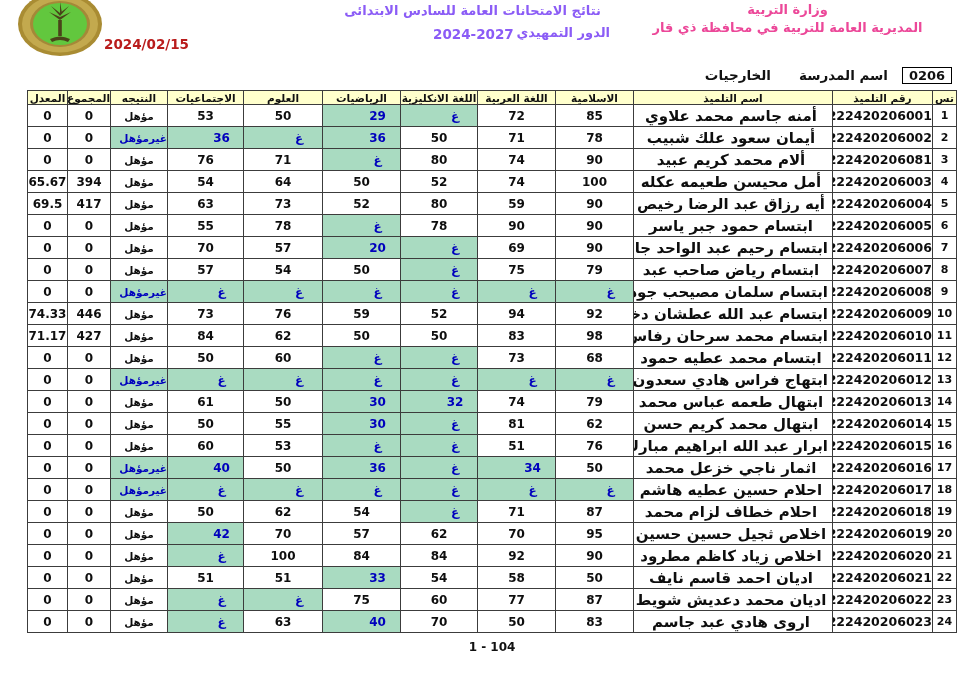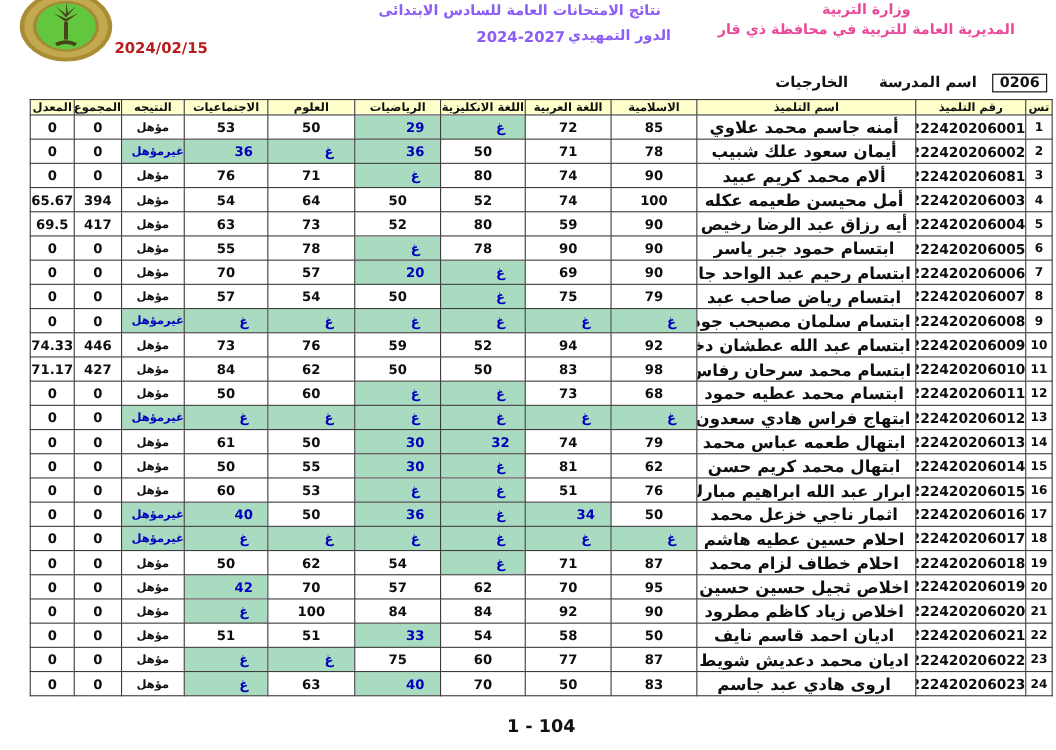--- a/index.html
+++ b/index.html
@@ -38,21 +38,21 @@
     height:14px; color:#111; }
   tbody tr { height:21px; }
   td { text-align:center; font-weight:bold; font-size:12px; color:#0e0e0e; padding:0; }
   td.c-name { text-align:center; padding-right:4px; font-size:15px; }
   td.c-id { font-size:12.5px;text-align:center; }
   td.c-seq { font-size:11px; }
   td.c-result { font-size:10.5px; }
   td.g { background:var(--hl); color:var(--blue);padding-left:32px; }
 
   .footer-range { left:27px; top:640px; width:930px; text-align:center;
-    font-weight:bold; font-size:16px; color:#111;margin-top:10px; }
+    font-weight:bold; font-size:12px; color:#111; }
 </style>
 </head>
 <body>
 
 <div id="canvas">
 
   <div class="abs logo">
     <svg width="86" height="66" viewBox="0 0 86 66">
       <ellipse cx="43" cy="32" rx="42" ry="32" fill="#a98c33"></ellipse>
       <ellipse cx="43" cy="32" rx="38" ry="28.5" fill="#c3a94e"></ellipse>

